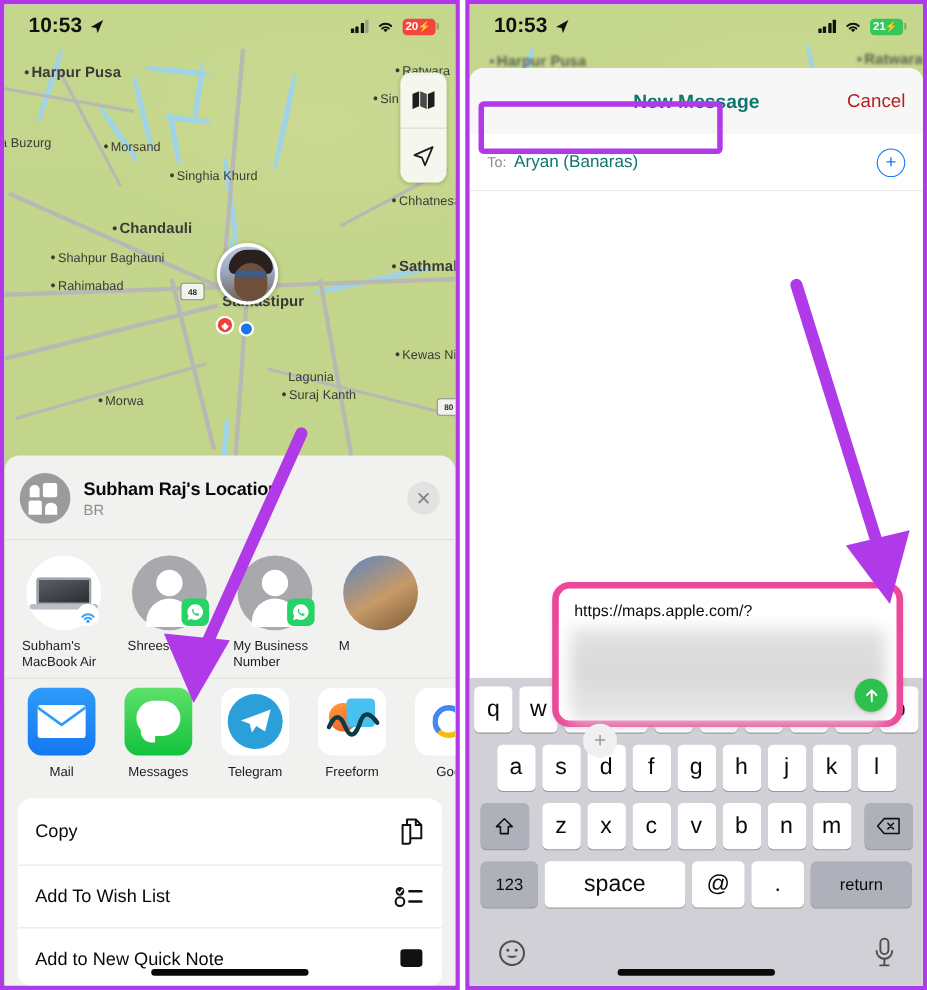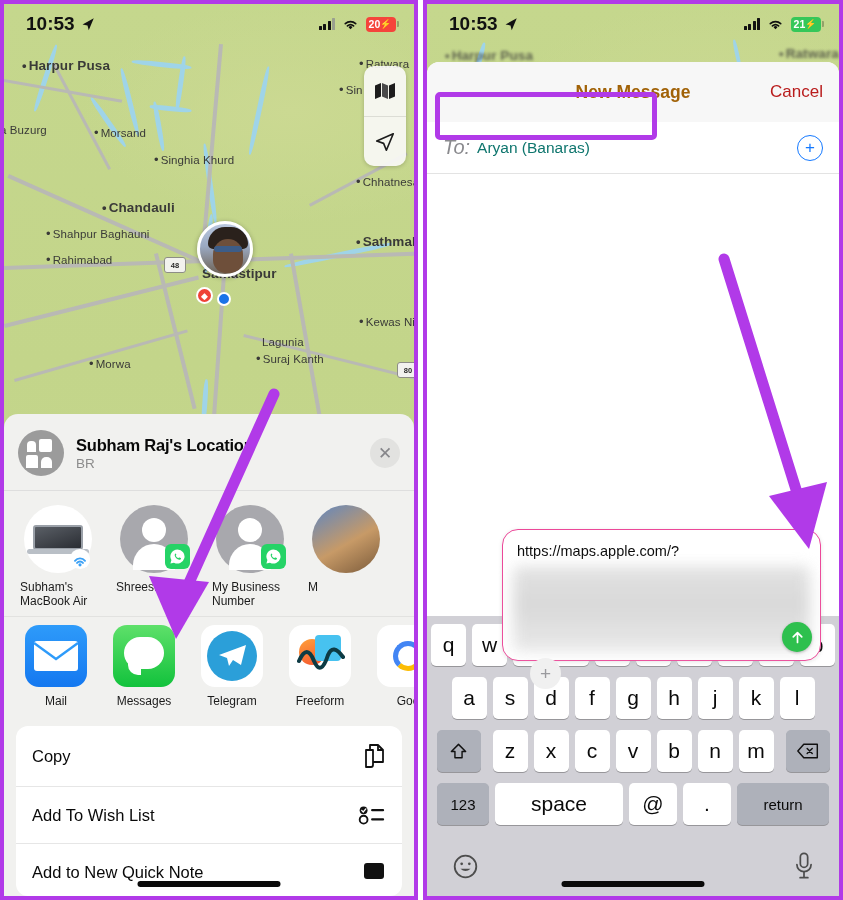--- a/index.html
+++ b/index.html
@@ -118,33 +118,33 @@
   .action { display:flex; align-items:center; justify-content:space-between;
             padding:17px 16px; font-size:16.5px; color:#090909; }
   .action + .action { border-top:1px solid #e6e6e6; }
 
   
   .nm-sheet { position:absolute; left:0; right:0; top:58px; bottom:0;
               background:#fff; border-radius:12px 12px 0 0; z-index:25;
               display:flex; flex-direction:column; overflow:hidden; }
   .nm-head { height:60px; position:relative; display:flex; align-items:center;
              justify-content:center; background:#f7f7f7; }
-  .nm-title { font-size:17.5px; font-weight:700; color:#a16207; }
+  .nm-title { font-size:17.5px; font-weight:700; color:#0f766e; }
   .nm-cancel { position:absolute; right:16px; font-size:17px; color:#b91c1c; }
   .nm-to { height:52px; display:flex; align-items:center; padding:0 16px;
            border-bottom:1px solid #e3e3e3; background:#fff; position:relative;}
-  .nm-to-label { font-size:20px; color:#8a8a8e; margin-right:7px;font-style:italic; }
+  .nm-to-label { font-size:13px; color:#8a8a8e; margin-right:7px; }
   .nm-to-value { font-size:15.5px; color:#0f766e; }
   .nm-plus { margin-left:auto; width:26px;height:26px;border-radius:50%;
              border:1.7px solid #1479ff; color:#1479ff; display:flex;
              align-items:center; justify-content:center; font-size:17px; line-height:0;}
   .nm-body { flex:1; position:relative; background:#fff; }
 
   .bubble-wrap{ position:absolute; left:75px; right:18px; top:355px; }
-  .bubble { position:relative; border:1px solid #ec4899; border-radius:16px;
+  .bubble { position:relative; border:6px solid #ec4899; border-radius:16px;
             background:#fff; box-shadow:0 1px 4px rgba(0,0,0,.10); padding:13px 14px 26px 14px;
             min-height:132px; }
   .bubble-url{ font-size:14.5px; color:#0a0a0a; }
   .bubble-blur{ position:absolute; left:10px; right:10px; top:36px; height:86px;
                 background:linear-gradient(180deg,#dedede,#d2d2d2 45%,#e6e6e6);
                 filter:blur(7px); border-radius:6px; opacity:.85; }
   .send-btn{ position:absolute; right:8px; bottom:8px; width:30px;height:30px;
              border-radius:50%; background:#2ec04e; display:flex;align-items:center;
              justify-content:center; box-shadow:0 1px 3px rgba(0,0,0,.25);}
   .apps-plus{ position:absolute; left:28px; bottom:-28px; width:31px;height:31px;

